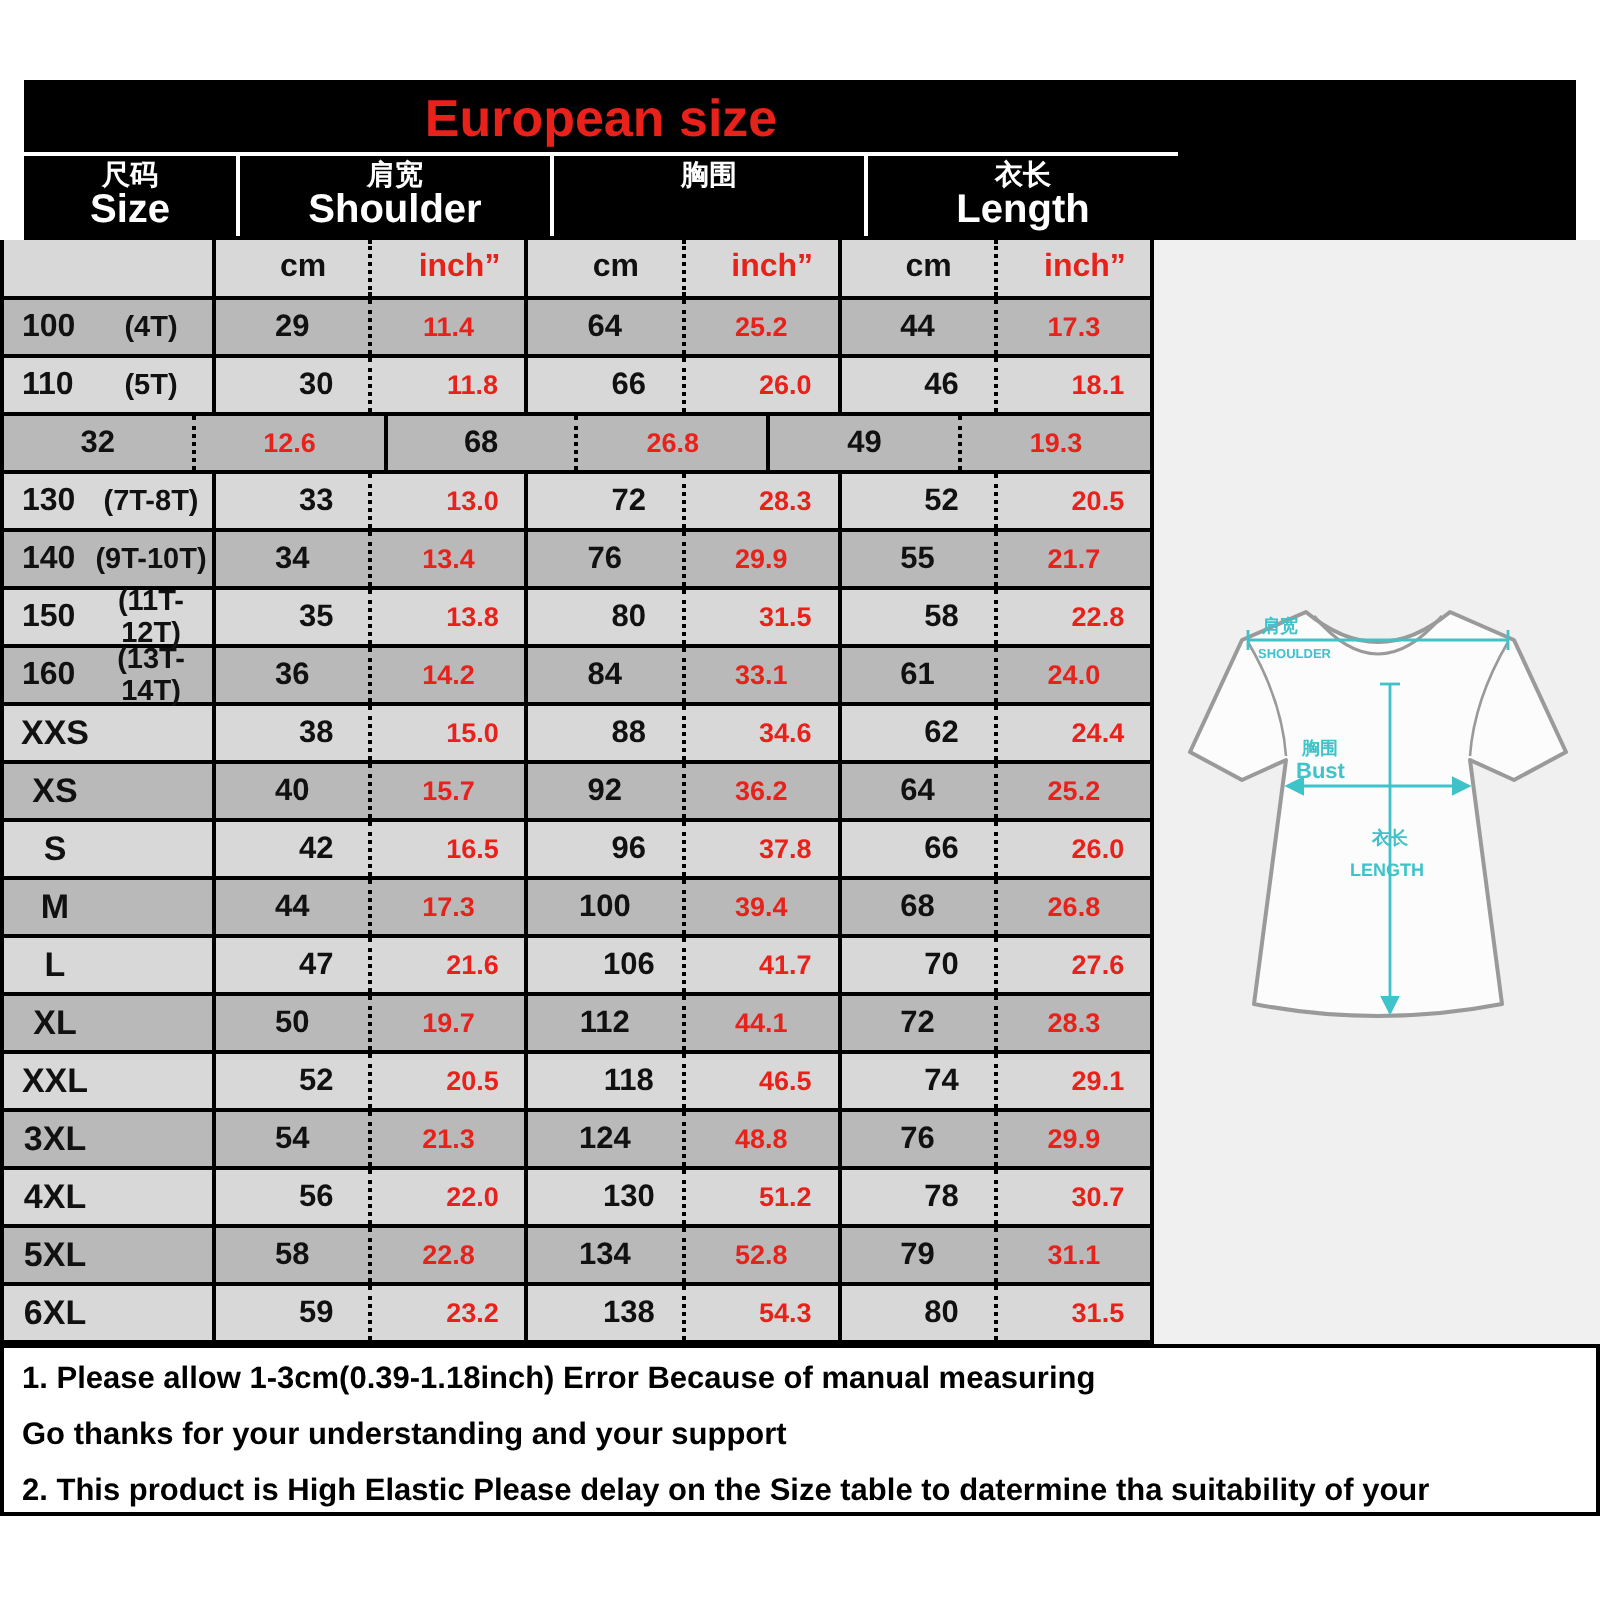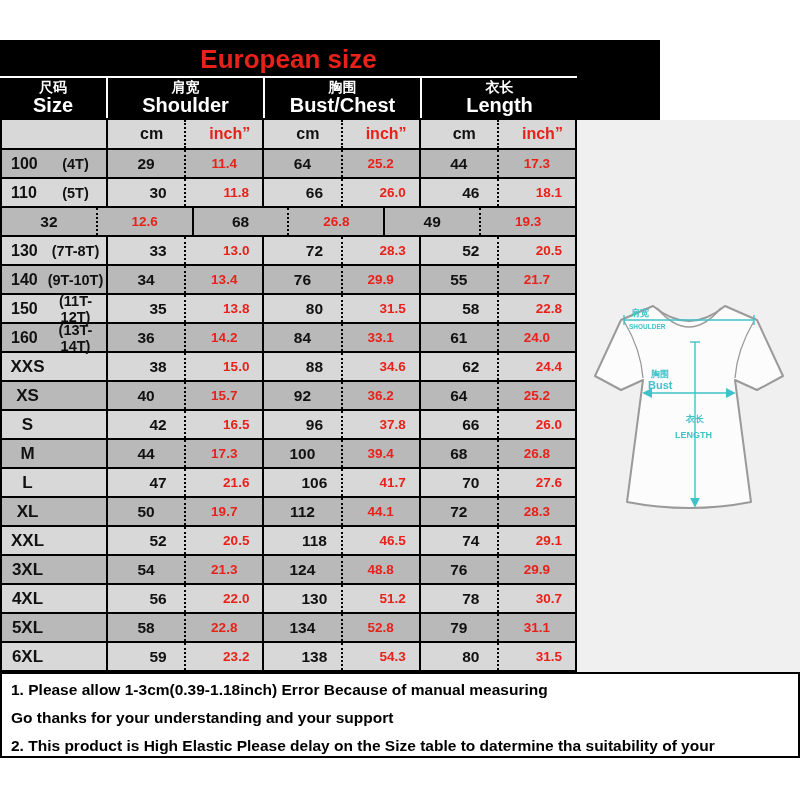--- a/index.html
+++ b/index.html
@@ -1,21 +1,21 @@
 <!DOCTYPE html>
 <html style="--accent: #e8211b; --teal: #3fc3c9; --row-dark: #b9b9b9; --row-light: #d8d8d8; --panel-bg: #f0f0f0; --band-bg: #000000;"><head>
 <meta charset="utf-8">
 <style>
   * { box-sizing: border-box; margin: 0; padding: 0; }
   html,body { width: 800px; height: 800px; background: #fff; }
   body { font-family: "Liberation Sans", "DejaVu Sans", sans-serif; font-weight: bold; }
   .page { position: relative; width: 800px; height: 800px; background: #fff; overflow: hidden; }
 
   
-  .band { position: absolute; left: 0; top: 40px; width: 660px; height: 80px; background: var(--band-bg, #000); }
+  .band { position: absolute; left: 12px; top: 40px; width: 776px; height: 80px; background: var(--band-bg, #000); }
   .title { width: 577px; height: 38px; line-height: 38px; text-align: center;
            color: var(--accent, #e8211b); font-size: 26px; border-bottom: 2px solid #fff; }
   .head-row { display: flex; width: 577px; height: 40px; justify-content: space-between; }
   .hcell { color: #fff; text-align: center; padding-top: 1px; }
   .hcell .cn { font-size: 14px; line-height: 16px; }
   .hcell .en { font-size: 20px; line-height: 21px; }
   .hc-size { width: 108px; border-right: 2px solid #fff; }
   .hc-g { flex: 1; }
   .hc-g.sep { border-right: 2px solid #fff; }
 
@@ -65,21 +65,20 @@
       <div class="hcell hc-size">
         <div class="cn">尺码</div>
         <div class="en">Size</div>
       </div>
       <div class="hcell hc-g sep">
         <div class="cn">肩宽</div>
         <div class="en">Shoulder</div>
       </div>
       <div class="hcell hc-g sep">
         <div class="cn">胸围</div>
-        <div class="en">Bust/Chest</div>
       </div>
       <div class="hcell hc-g">
         <div class="cn">衣长</div>
         <div class="en">Length</div>
       </div>
     </div>
   </div>
 
   <div class="table">
     <div class="row subhead">

